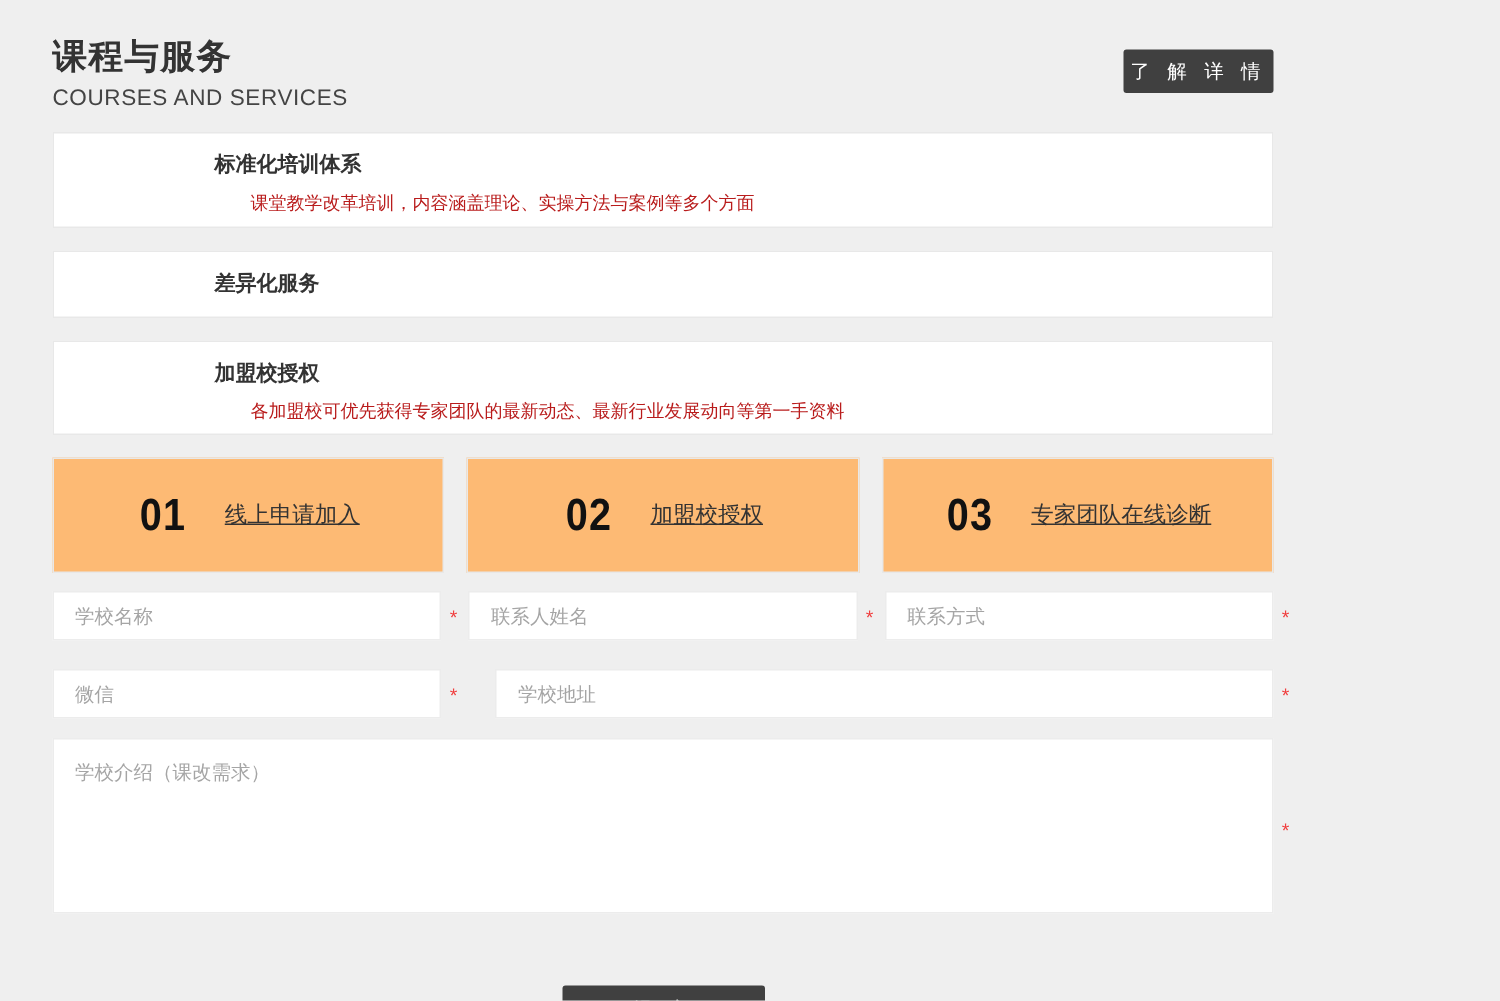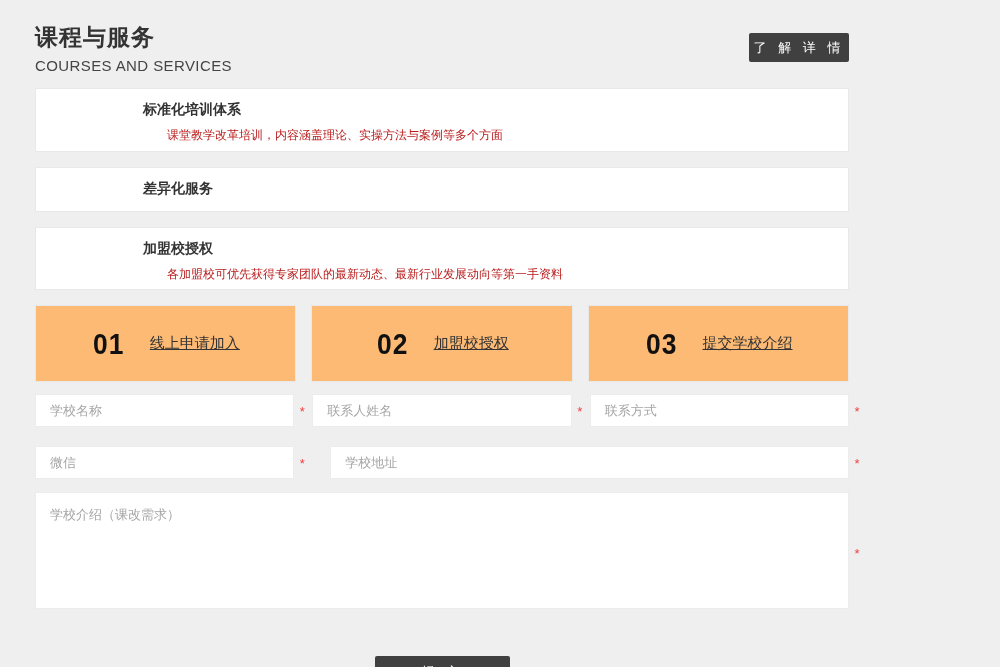--- a/index.html
+++ b/index.html
@@ -174,21 +174,21 @@
       <div class="step">
         <span class="step-num">01</span>
         <span class="step-label">线上申请加入</span>
       </div>
       <div class="step">
         <span class="step-num">02</span>
         <span class="step-label">加盟校授权</span>
       </div>
       <div class="step">
         <span class="step-num">03</span>
-        <span class="step-label">提交学校介绍</span>
+        <span class="step-label">专家团队在线诊断</span>
       </div>
     </div>
 
     <form class="apply-form">
       <div class="form-row row1">
         <div class="field col3">
           <input type="text" placeholder="学校名称" style="">
           <span class="star">*</span>
         </div>
         <div class="field col3">

